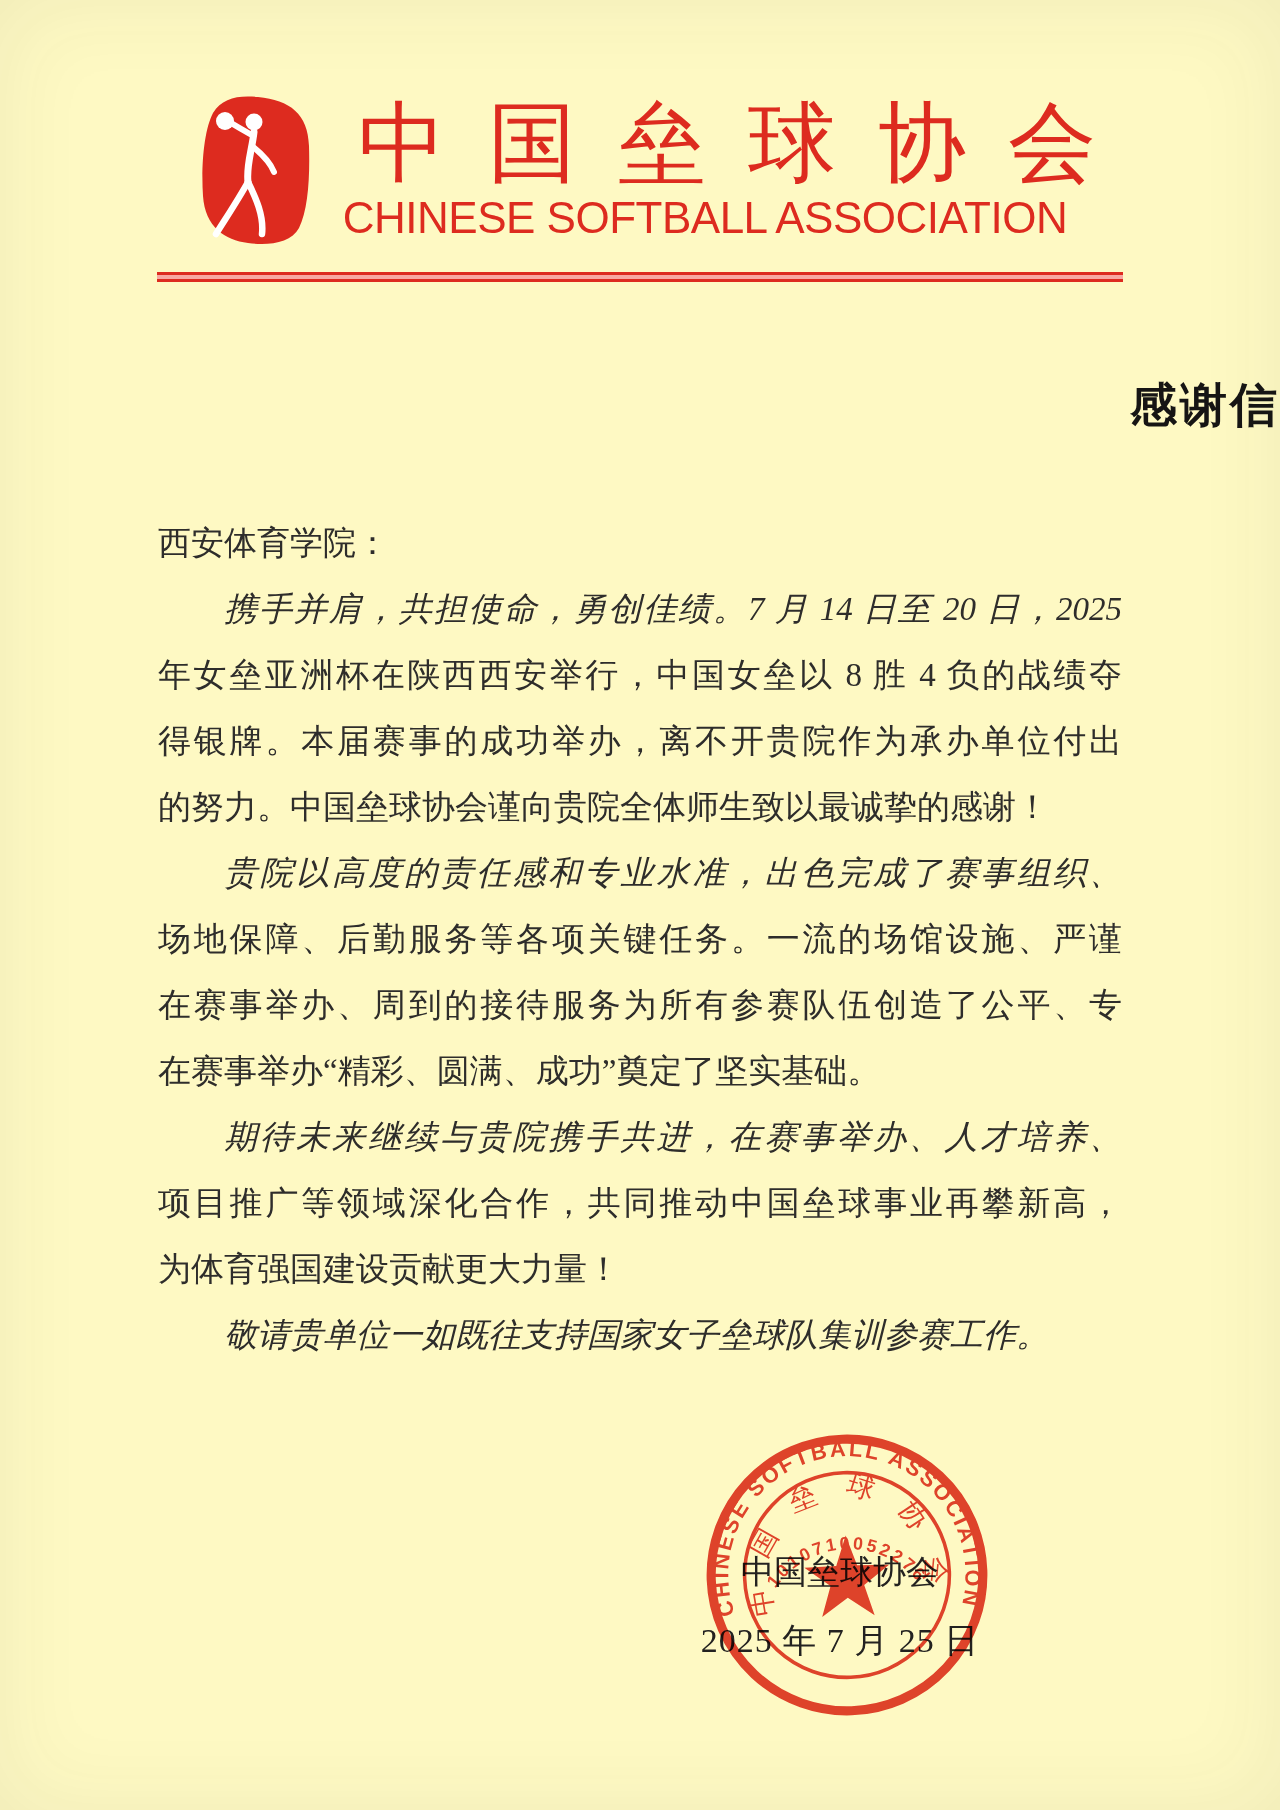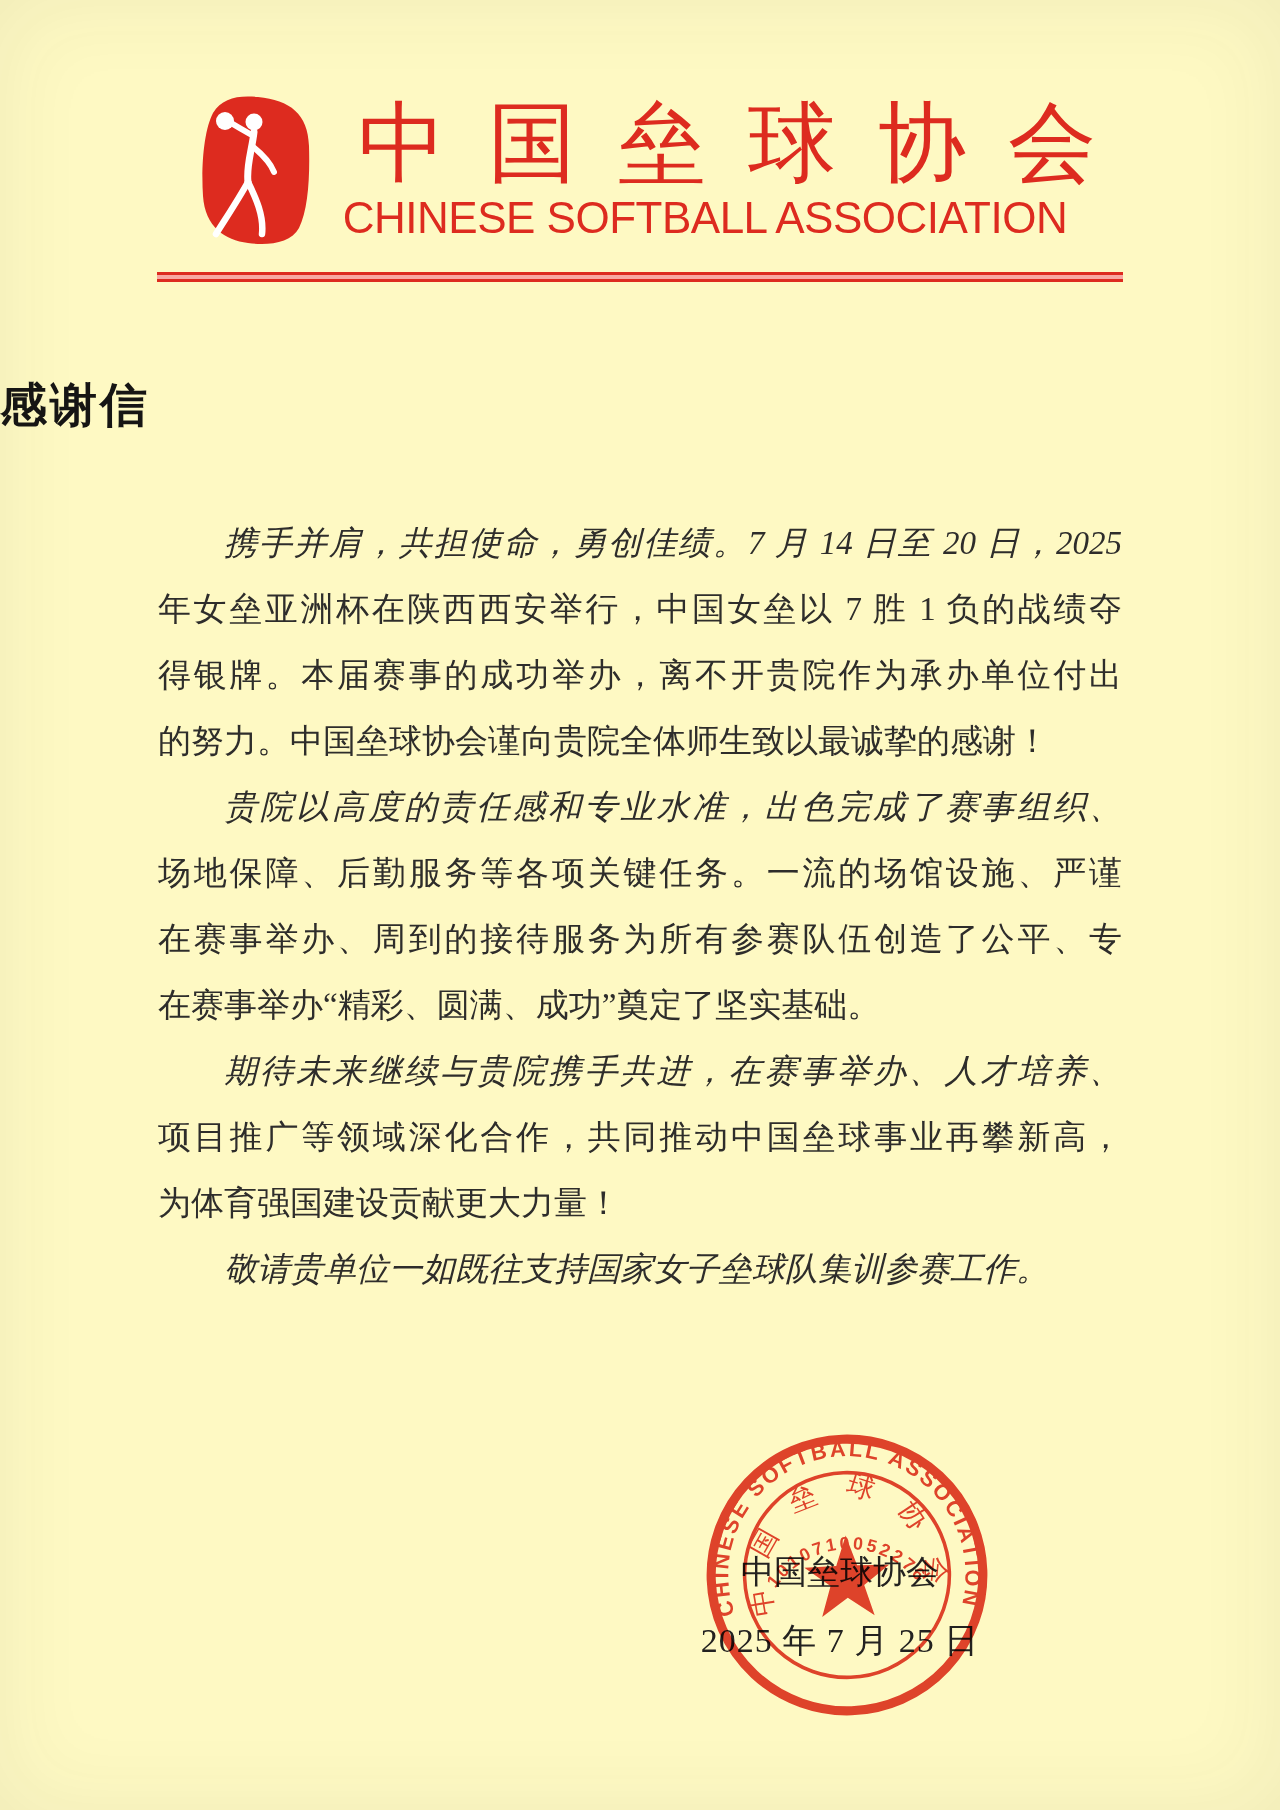--- a/index.html
+++ b/index.html
@@ -32,21 +32,21 @@
   }
   .hdr-rule{
     position:absolute;left:157px;top:272px;width:966px;height:4px;
     background:#f7a8a2;
     border-top:3px solid var(--red);
     border-bottom:3px solid var(--red);
   }
   
   .letter-title{
     position:absolute;left:0;top:374px;width:100%;
-    text-align:left;font-size:47px;font-weight:bold;
+    text-align:right;font-size:47px;font-weight:bold;
     letter-spacing:3px;color:#161514;
   }
   .letter-body{
     position:absolute;left:158px;top:510px;width:964px;
     font-size:33px;line-height:66px;color:#2e2d2b;
   }
   .line{text-align:justify;}
   .line.fill{text-align-last:justify;}
   .line.indent{text-indent:2em;font-style:italic;}
   
@@ -83,22 +83,23 @@
     </g>
   </svg>
 
   <div class="hdr-cn">中国垒球协会</div>
   <div class="hdr-en">CHINESE SOFTBALL ASSOCIATION</div>
   <div class="hdr-rule"></div>
 
   <div class="letter-title">感谢信</div>
 
   <div class="letter-body">
+      <div class="line">西安体育学院：</div>
       <div class="line indent fill">携手并肩，共担使命，勇创佳绩。7 月 14 日至 20 日，2025</div>
-      <div class="line fill">年女垒亚洲杯在陕西西安举行，中国女垒以 7 胜 1 负的战绩夺</div>
+      <div class="line fill">年女垒亚洲杯在陕西西安举行，中国女垒以 8 胜 4 负的战绩夺</div>
       <div class="line fill">得银牌。本届赛事的成功举办，离不开贵院作为承办单位付出</div>
       <div class="line">的努力。中国垒球协会谨向贵院全体师生致以最诚挚的感谢！</div>
       <div class="line indent fill">贵院以高度的责任感和专业水准，出色完成了赛事组织、</div>
       <div class="line fill">场地保障、后勤服务等各项关键任务。一流的场馆设施、严谨</div>
       <div class="line fill">在赛事举办、周到的接待服务为所有参赛队伍创造了公平、专</div>
       <div class="line">在赛事举办“精彩、圆满、成功”奠定了坚实基础。</div>
       <div class="line indent fill">期待未来继续与贵院携手共进，在赛事举办、人才培养、</div>
       <div class="line fill">项目推广等领域深化合作，共同推动中国垒球事业再攀新高，</div>
       <div class="line">为体育强国建设贡献更大力量！</div>
       <div class="line indent">敬请贵单位一如既往支持国家女子垒球队集训参赛工作。</div>

